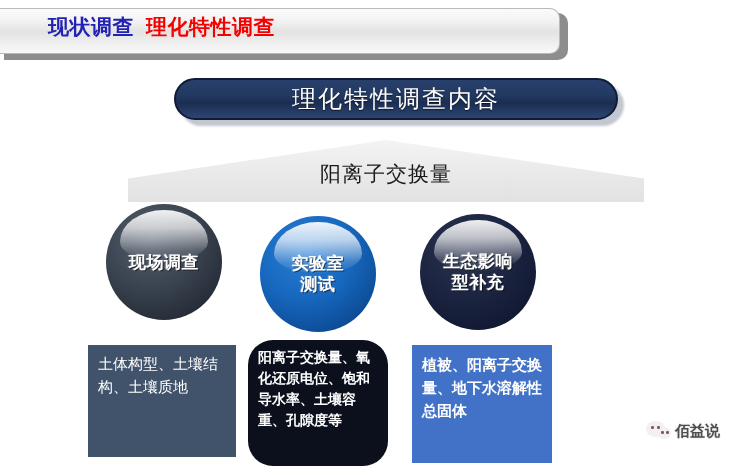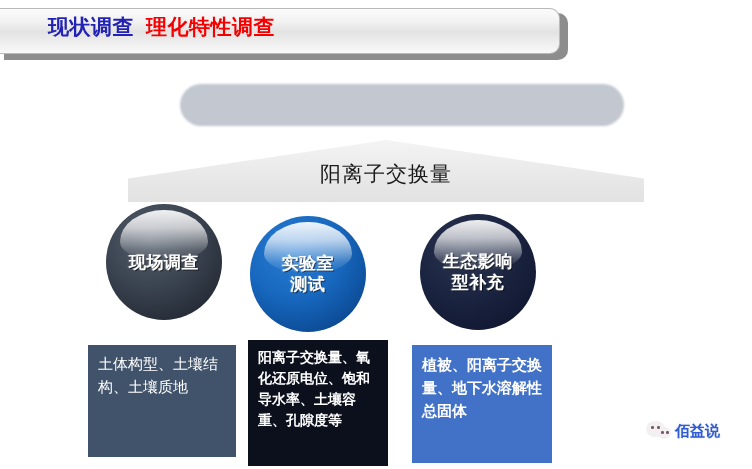--- a/index.html
+++ b/index.html
@@ -160,21 +160,21 @@
     text-shadow:
        1px 1px 0 rgba(0,0,0,0.55),
       -1px 0 1px rgba(255,255,255,0.35);
   }
 
   .sphere-1 {
     left: 106px; top: 204px;
     background: radial-gradient(circle at 38% 30%, #55606e 0%, #3a4350 45%, #262d38 78%, #1a1f27 100%);
   }
   .sphere-2 {
-    left: 250px; top: 216px;
+    left: 260px; top: 216px;
     background: radial-gradient(circle at 38% 30%, #2b7fd6 0%, #1667bd 45%, #0c4a94 80%, #073a77 100%);
   }
   .sphere-3 {
     left: 420px; top: 214px;
     background: radial-gradient(circle at 38% 30%, #2a3550 0%, #1b2440 45%, #111832 80%, #0b1028 100%);
   }
   .sphere-4 {
     left: 582px; top: 214px;
     background: radial-gradient(circle at 38% 30%, #a26b85 0%, #8d4f6b 42%, #6d3550 78%, #51253b 100%);
   }
@@ -198,20 +198,21 @@
   }
   .box-2 {
     left: 248px; top: 340px;
     width: 140px; height: 126px;
     background: #0b101c;
     font-family: "Liberation Sans", "DejaVu Sans", sans-serif;
     font-weight: bold;
     font-size: 14px;
     line-height: 21px;
     padding-top: 7px;
+    border-radius: 25px;
   }
   .box-3 {
     left: 412px; top: 345px;
     width: 140px; height: 118px;
     background: #4272c8;
     font-family: "Liberation Sans", "DejaVu Sans", sans-serif;
     font-weight: bold;
     font-size: 15px;
     line-height: 23px;
   }
@@ -260,37 +261,40 @@
     background: #6f4a5d;
     border-radius: 50%;
   }
   .wechat-badge .eye.e1 { left: 5px; top: 6px; }
   .wechat-badge .eye.e2 { left: 11px; top: 6px; }
   .wechat-badge .eye.e3 { left: 15px; top: 11px; }
   .wechat-badge .eye.e4 { left: 20px; top: 11px; }
   .watermark-text {
     font-size: 15px;
     font-weight: bold;
-    color: #1d4ed8;
+    color: #404040;
     letter-spacing: 0px;
     text-shadow: 0 0 2px rgba(0,0,0,0.2);
   }
 </style>
 </head>
 <body>
 
 <div id="slide">
 
   <div class="header-bar-shadow"></div>
   <div class="header-bar"></div>
   <div class="header-text">
     <span class="seg-blue">现状调查</span><span class="seg-red">理化特性调查</span>
   </div>
 
   <div class="title-pill-shadow"></div>
+  <div class="title-pill">
+    <span class="title-pill-text">理化特性调查内容</span>
+  </div>
 
   <div class="arrow-shape"></div>
   <div class="arrow-label">阳离子交换量</div>
 
   <div class="sphere sphere-1">
     <span class="sphere-label">现场调查</span>
   </div>
 
   <div class="sphere sphere-2">
     <span class="sphere-label"><span>实验室</span><br><span>测试</span></span>

